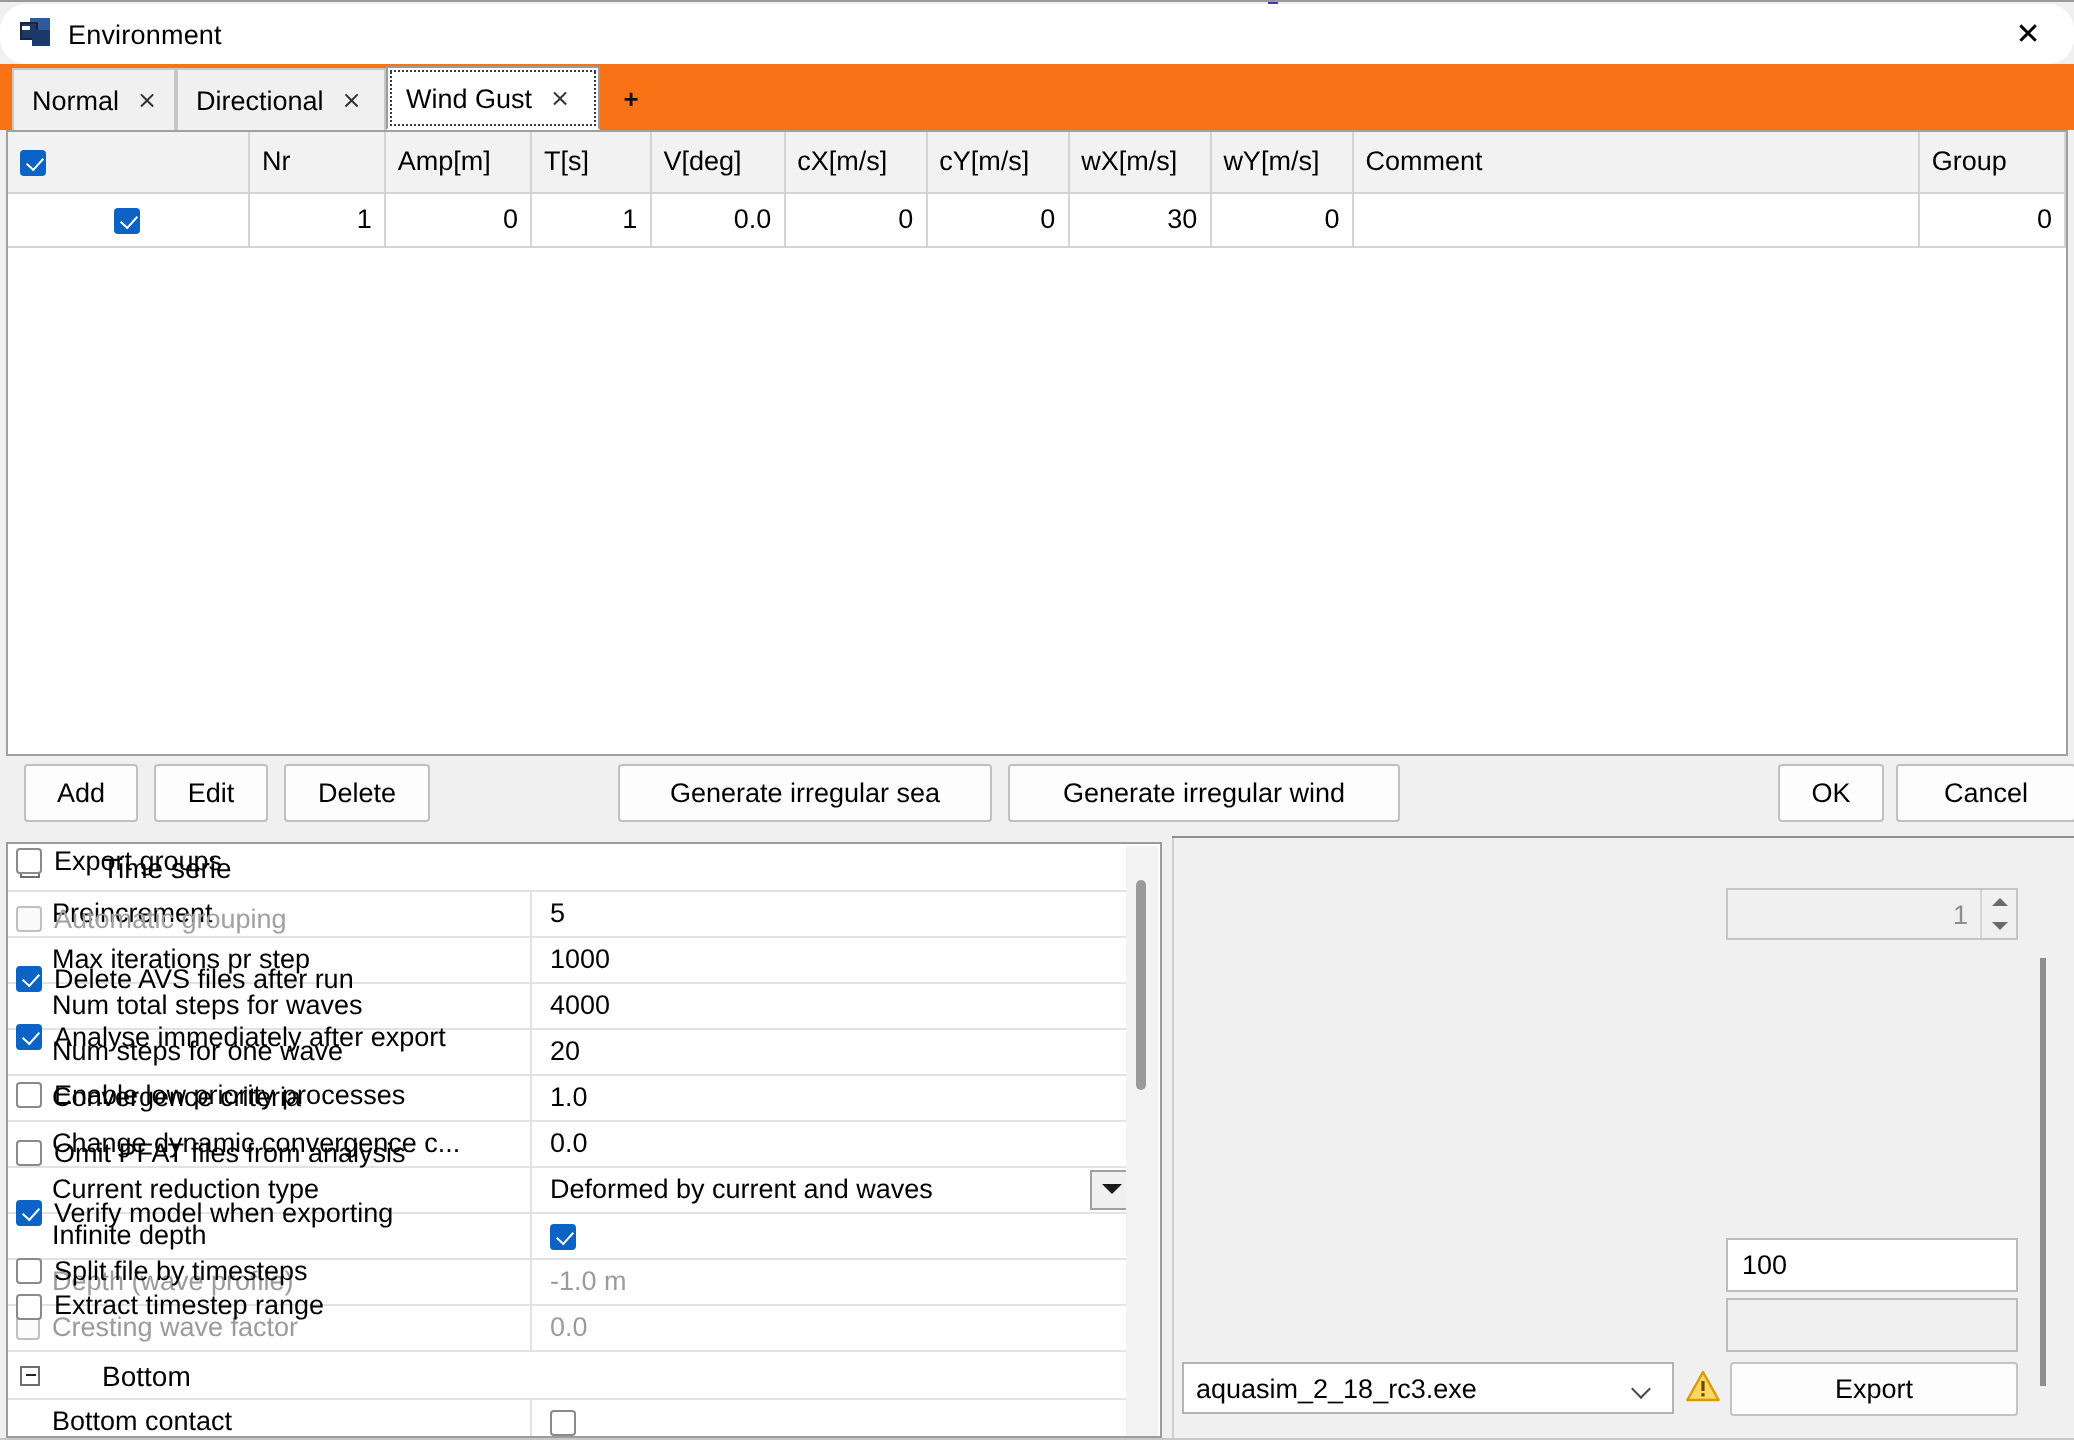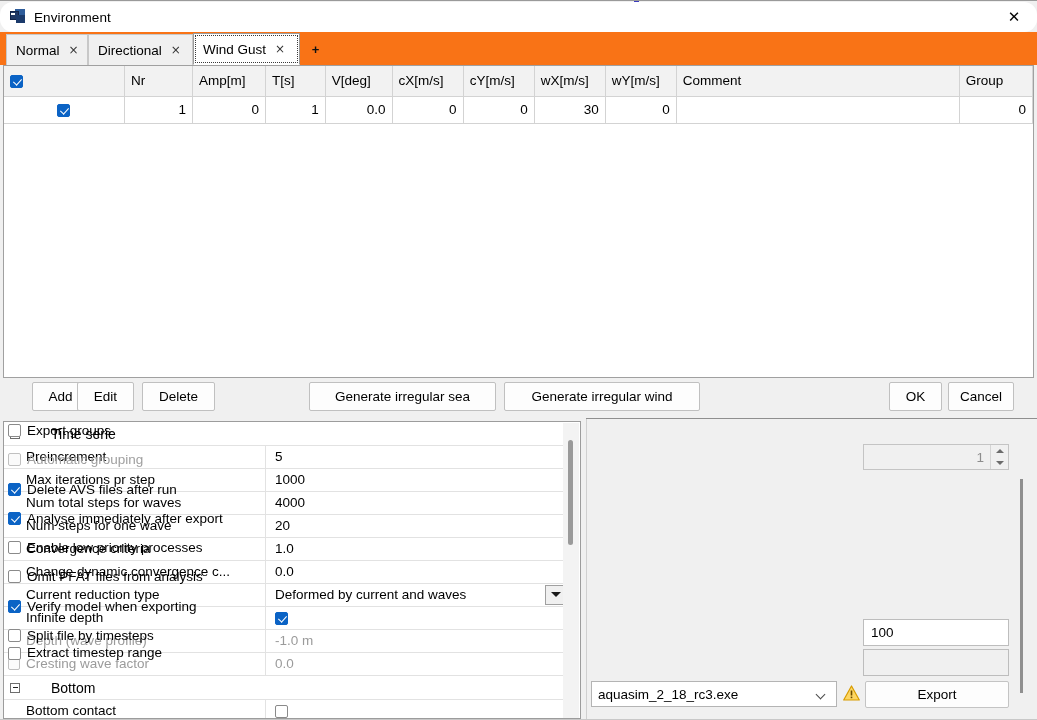--- a/index.html
+++ b/index.html
@@ -424,28 +424,28 @@
           <td class="num sel">30</td>
           <td class="num sel">0</td>
           <td></td>
           <td class="num">0</td>
         </tr>
       </tbody>
     </table>
   </div>
 
   <div class="btnrow">
-    <div class="btn" style="left:12px;width:57px;margin-left:20px;">Add</div>
+    <div class="btn" style="left:12px;width:57px;">Add</div>
     <div class="btn" style="left:77px;width:57px;">Edit</div>
     <div class="btn" style="left:142px;width:73px;">Delete</div>
     <div class="btn" style="left:223px;width:78px;margin-top:40px;">Import</div>
     <div class="btn" style="left:309px;width:187px;">Generate irregular sea</div>
     <div class="btn" style="left:504px;width:196px;">Generate irregular wind</div>
     <div class="btn" style="left:889px;width:53px;">OK</div>
-    <div class="btn" style="left:948px;width:66px;">Cancel</div>
+    <div class="btn" style="left:948px;width:90px;">Cancel</div>
   </div>
 
   <div class="propgrid">
     <div class="pg-rows">
 
       <div class="pg-cat">
         <span class="expander"></span>
         <span>Time serie</span>
       </div>
 

